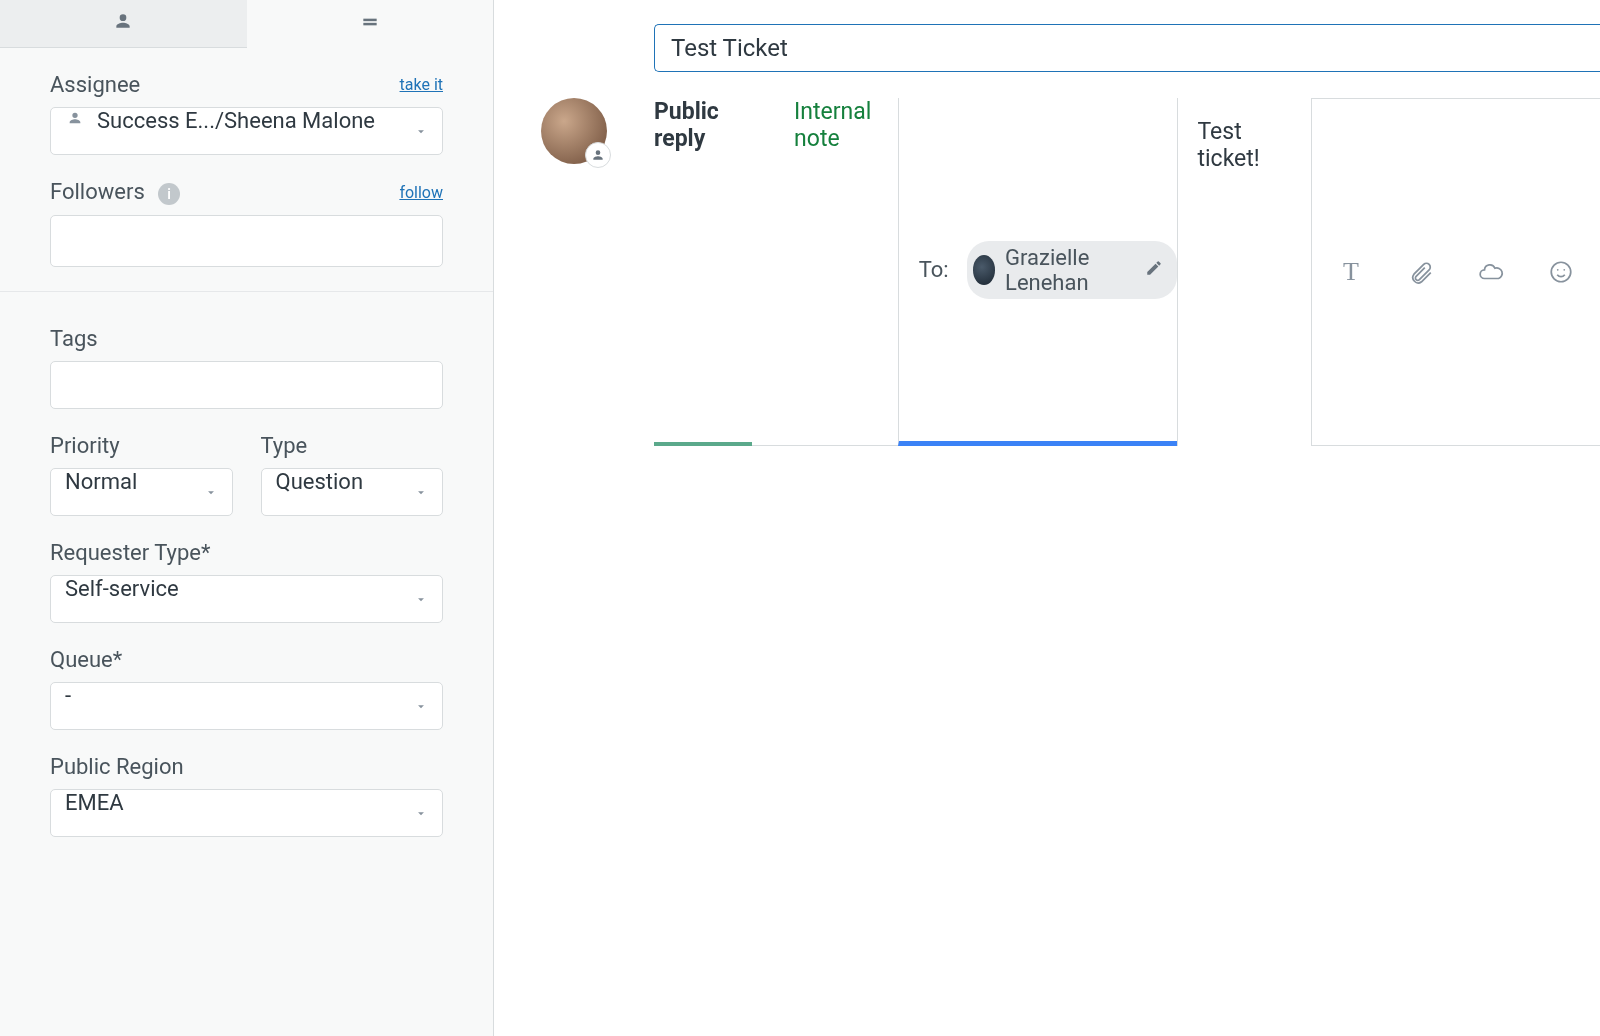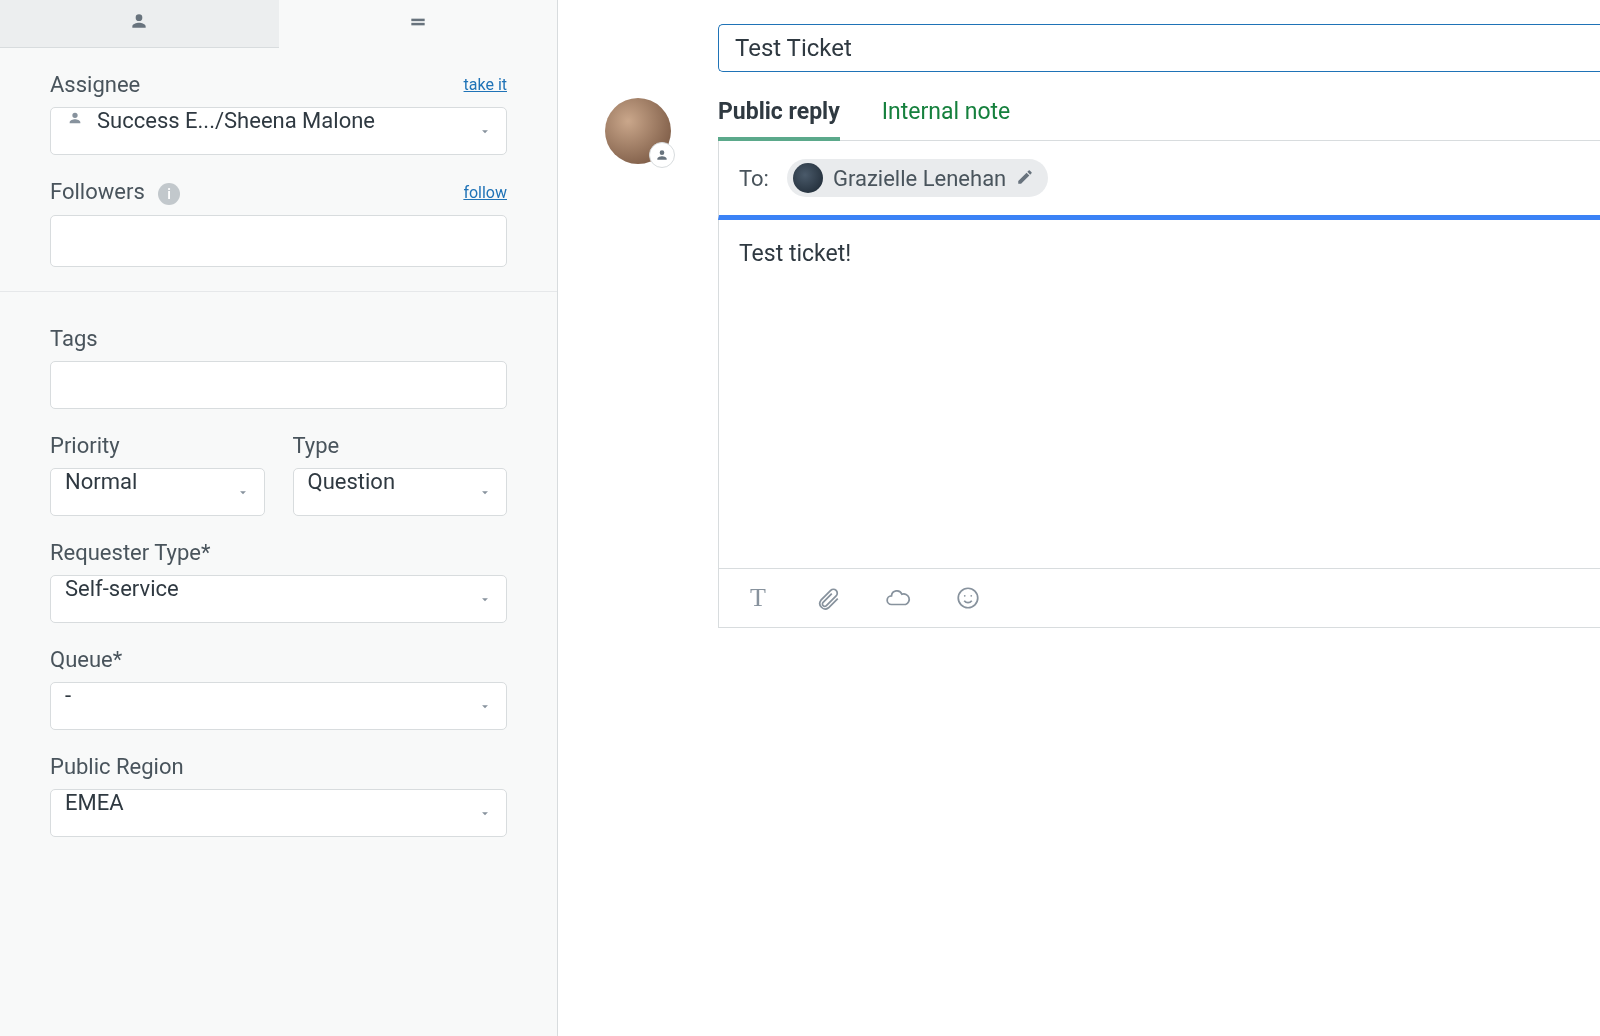--- a/index.html
+++ b/index.html
@@ -11,21 +11,21 @@
     width: 1600px;
     height: 1036px;
     overflow: hidden;
   }
   .app {
     display: flex;
     height: 100%;
   }
   
   .sidebar {
-    width: 558px;
+    width: 494px;
     border-right: 1px solid #d8dcde;
     background: #f8f9f9;
     display: flex;
     flex-direction: column;
   }
   .sidebar-tabs {
     display: flex;
     height: 48px;
   }
   .sidebar-tab {
@@ -161,21 +161,21 @@
   .avatar-badge {
     position: absolute;
     bottom: -4px; right: -4px;
     width: 26px; height: 26px;
     background: #fff;
     border: 1px solid #d8dcde;
     border-radius: 50%;
     display: flex; align-items: center; justify-content: center;
   }
   .avatar-badge svg { width: 14px; height: 14px; fill: #68737d; }
-  .reply-main { flex: 1; display: flex; flex-direction: column; }
+  .reply-main { flex: 1; display: flex; flex-direction: row; }
   .tabs-row {
     display: flex;
     gap: 42px;
     border-bottom: 1px solid #d8dcde;
   }
   .reply-tab {
     font-size: 23px;
     padding: 0 0 12px 0;
     cursor: pointer;
     color: #15803d;

